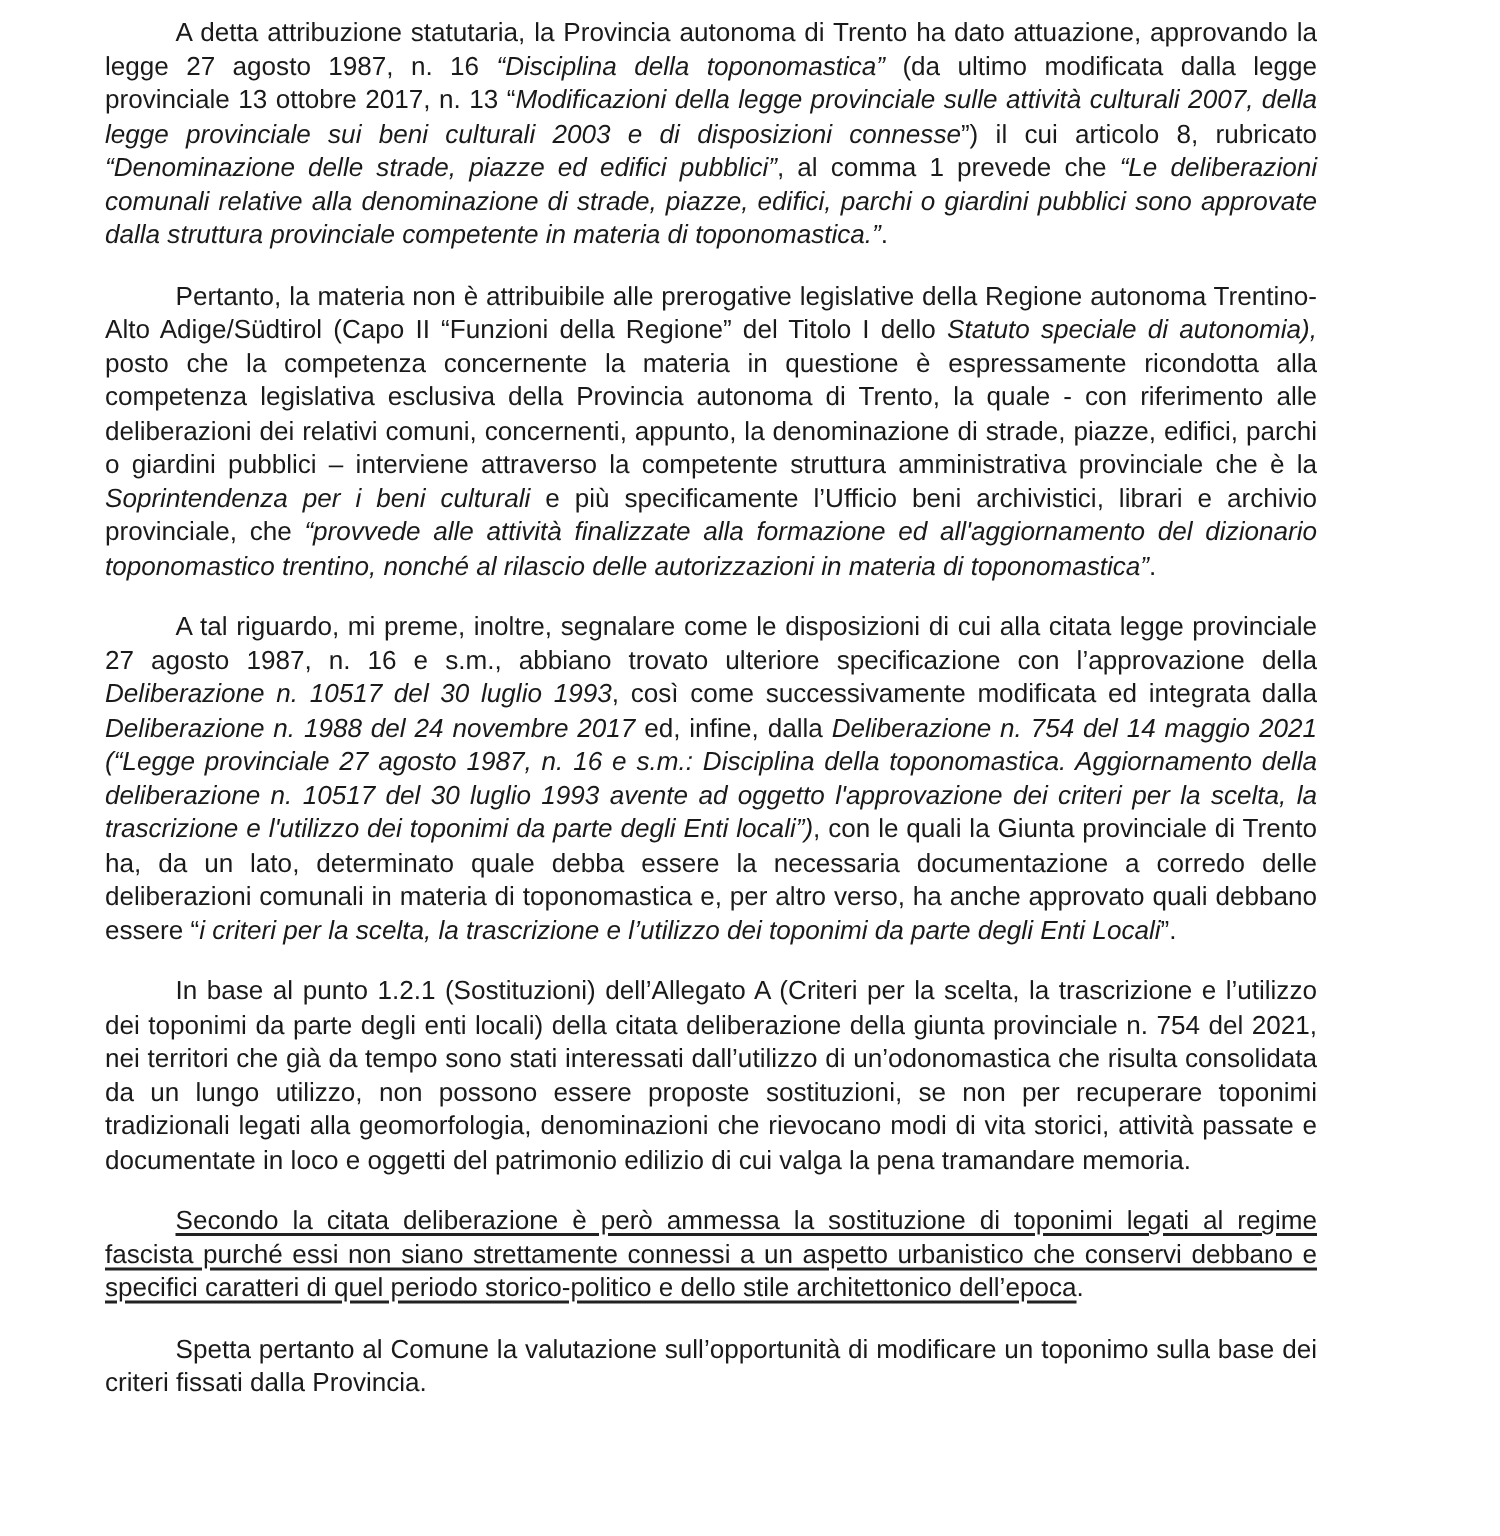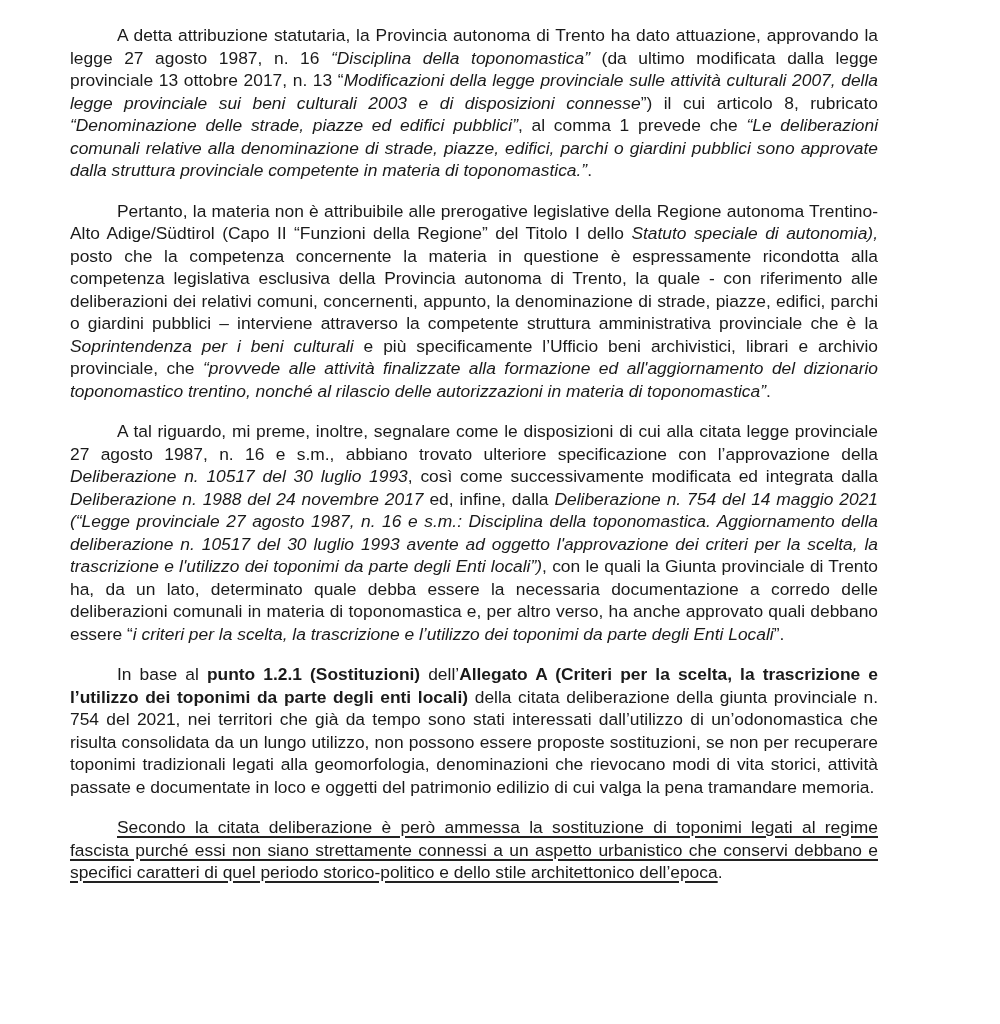--- a/index.html
+++ b/index.html
@@ -9,45 +9,46 @@
   }
   body {
     width: 1000px;
     height: 1024px;
     overflow: hidden;
     position: relative;
   }
   .page {
     position: absolute;
     left: 70px;
-    top: 24px;
+    top: 10px;
     width: 808px;
     font-family: "Liberation Sans", "DejaVu Sans", sans-serif;
     font-size: 17.4px;
     line-height: 22.5px;
     color: #1a1a1a;
   }
   .para {
     margin: 0 0 18px 0;
     text-align: justify;
     text-indent: 47px;
     hyphens: none;
   }
   .para:nth-child(4) { margin-bottom: 18px; }
   .run-i { font-style: italic; }
-  .run-b { font-weight: bold; }
+  .run-b { font-weight: normal; }
   .run-u {
     text-decoration: underline;
     text-decoration-thickness: 1.6px;
     text-underline-offset: 3px;
     text-decoration-color: #222;
   }
 </style>
 </head>
 <body>
 
 <div class="page">
   <p class="para"><span>A detta attribuzione statutaria, la Provincia autonoma di Trento ha dato attuazione, approvando la legge 27 agosto 1987, n. 16 </span><span class="run-i">“Disciplina della toponomastica”</span><span> (da ultimo modificata dalla legge provinciale 13 ottobre 2017, n. 13 “</span><span class="run-i">Modificazioni della legge provinciale sulle attività culturali 2007, della legge provinciale sui beni culturali 2003 e di disposizioni connesse</span><span>”) il cui articolo 8, rubricato </span><span class="run-i">“Denominazione delle strade, piazze ed edifici pubblici”</span><span>, al comma 1 prevede che </span><span class="run-i">“Le deliberazioni comunali relative alla denominazione di strade, piazze, edifici, parchi o giardini pubblici sono approvate dalla struttura provinciale competente in materia di toponomastica.”</span><span>.</span></p>
   <p class="para"><span>Pertanto, la materia non è attribuibile alle prerogative legislative della Regione autonoma Trentino-Alto Adige/Südtirol (Capo II “Funzioni della Regione” del Titolo I dello </span><span class="run-i">Statuto speciale di autonomia),</span><span> posto che la competenza concernente la materia in questione è espressamente ricondotta alla competenza legislativa esclusiva della Provincia autonoma di Trento, la quale - con riferimento alle deliberazioni dei relativi comuni, concernenti, appunto, la denominazione di strade, piazze, edifici, parchi o giardini pubblici – interviene attraverso la competente struttura amministrativa provinciale che è la </span><span class="run-i">Soprintendenza per i beni culturali</span><span> e più specificamente l’Ufficio beni archivistici, librari e archivio provinciale, che </span><span class="run-i">“provvede alle attività finalizzate alla formazione ed all'aggiornamento del dizionario toponomastico trentino, nonché al rilascio delle autorizzazioni in materia di toponomastica”</span><span>.</span></p>
   <p class="para"><span>A tal riguardo, mi preme, inoltre, segnalare come le disposizioni di cui alla citata legge provinciale 27 agosto 1987, n. 16 e s.m., abbiano trovato ulteriore specificazione con l’approvazione della </span><span class="run-i">Deliberazione n. 10517 del 30 luglio 1993</span><span>, così come successivamente modificata ed integrata dalla </span><span class="run-i">Deliberazione n. 1988 del 24 novembre 2017</span><span> ed, infine, dalla </span><span class="run-i">Deliberazione n. 754 del 14 maggio 2021 (“Legge provinciale 27 agosto 1987, n. 16 e s.m.: Disciplina della toponomastica. Aggiornamento della deliberazione n. 10517 del 30 luglio 1993 avente ad oggetto l'approvazione dei criteri per la scelta, la trascrizione e l'utilizzo dei toponimi da parte degli Enti locali”)</span><span>, con le quali la Giunta provinciale di Trento ha, da un lato, determinato quale debba essere la necessaria documentazione a corredo delle deliberazioni comunali in materia di toponomastica e, per altro verso, ha anche approvato quali debbano essere “</span><span class="run-i">i criteri per la scelta, la trascrizione e l’utilizzo dei toponimi da parte degli Enti Locali</span><span>”.</span></p>
   <p class="para"><span>In base al </span><span class="run-b">punto 1.2.1 (Sostituzioni)</span><span> dell’</span><span class="run-b">Allegato A (Criteri per la scelta, la trascrizione e l’utilizzo dei toponimi da parte degli enti locali)</span><span> della citata deliberazione della giunta provinciale n. 754 del 2021, nei territori che già da tempo sono stati interessati dall’utilizzo di un’odonomastica che risulta consolidata da un lungo utilizzo, non possono essere proposte sostituzioni, se non per recuperare toponimi tradizionali legati alla geomorfologia, denominazioni che rievocano modi di vita storici, attività passate e documentate in loco e oggetti del patrimonio edilizio di cui valga la pena tramandare memoria.</span></p>
   <p class="para"><span class="run-u">Secondo la citata deliberazione è però ammessa la sostituzione di toponimi legati al regime fascista purché essi non siano strettamente connessi a un aspetto urbanistico che conservi debbano e specifici caratteri di quel periodo storico-politico e dello stile architettonico dell’epoca</span><span>.</span></p>
+  <p class="para"><span>Spetta pertanto al Comune la valutazione sull’opportunità di modificare un toponimo sulla base dei criteri fissati dalla Provincia.</span></p>
 </div>
 
 </body></html>

